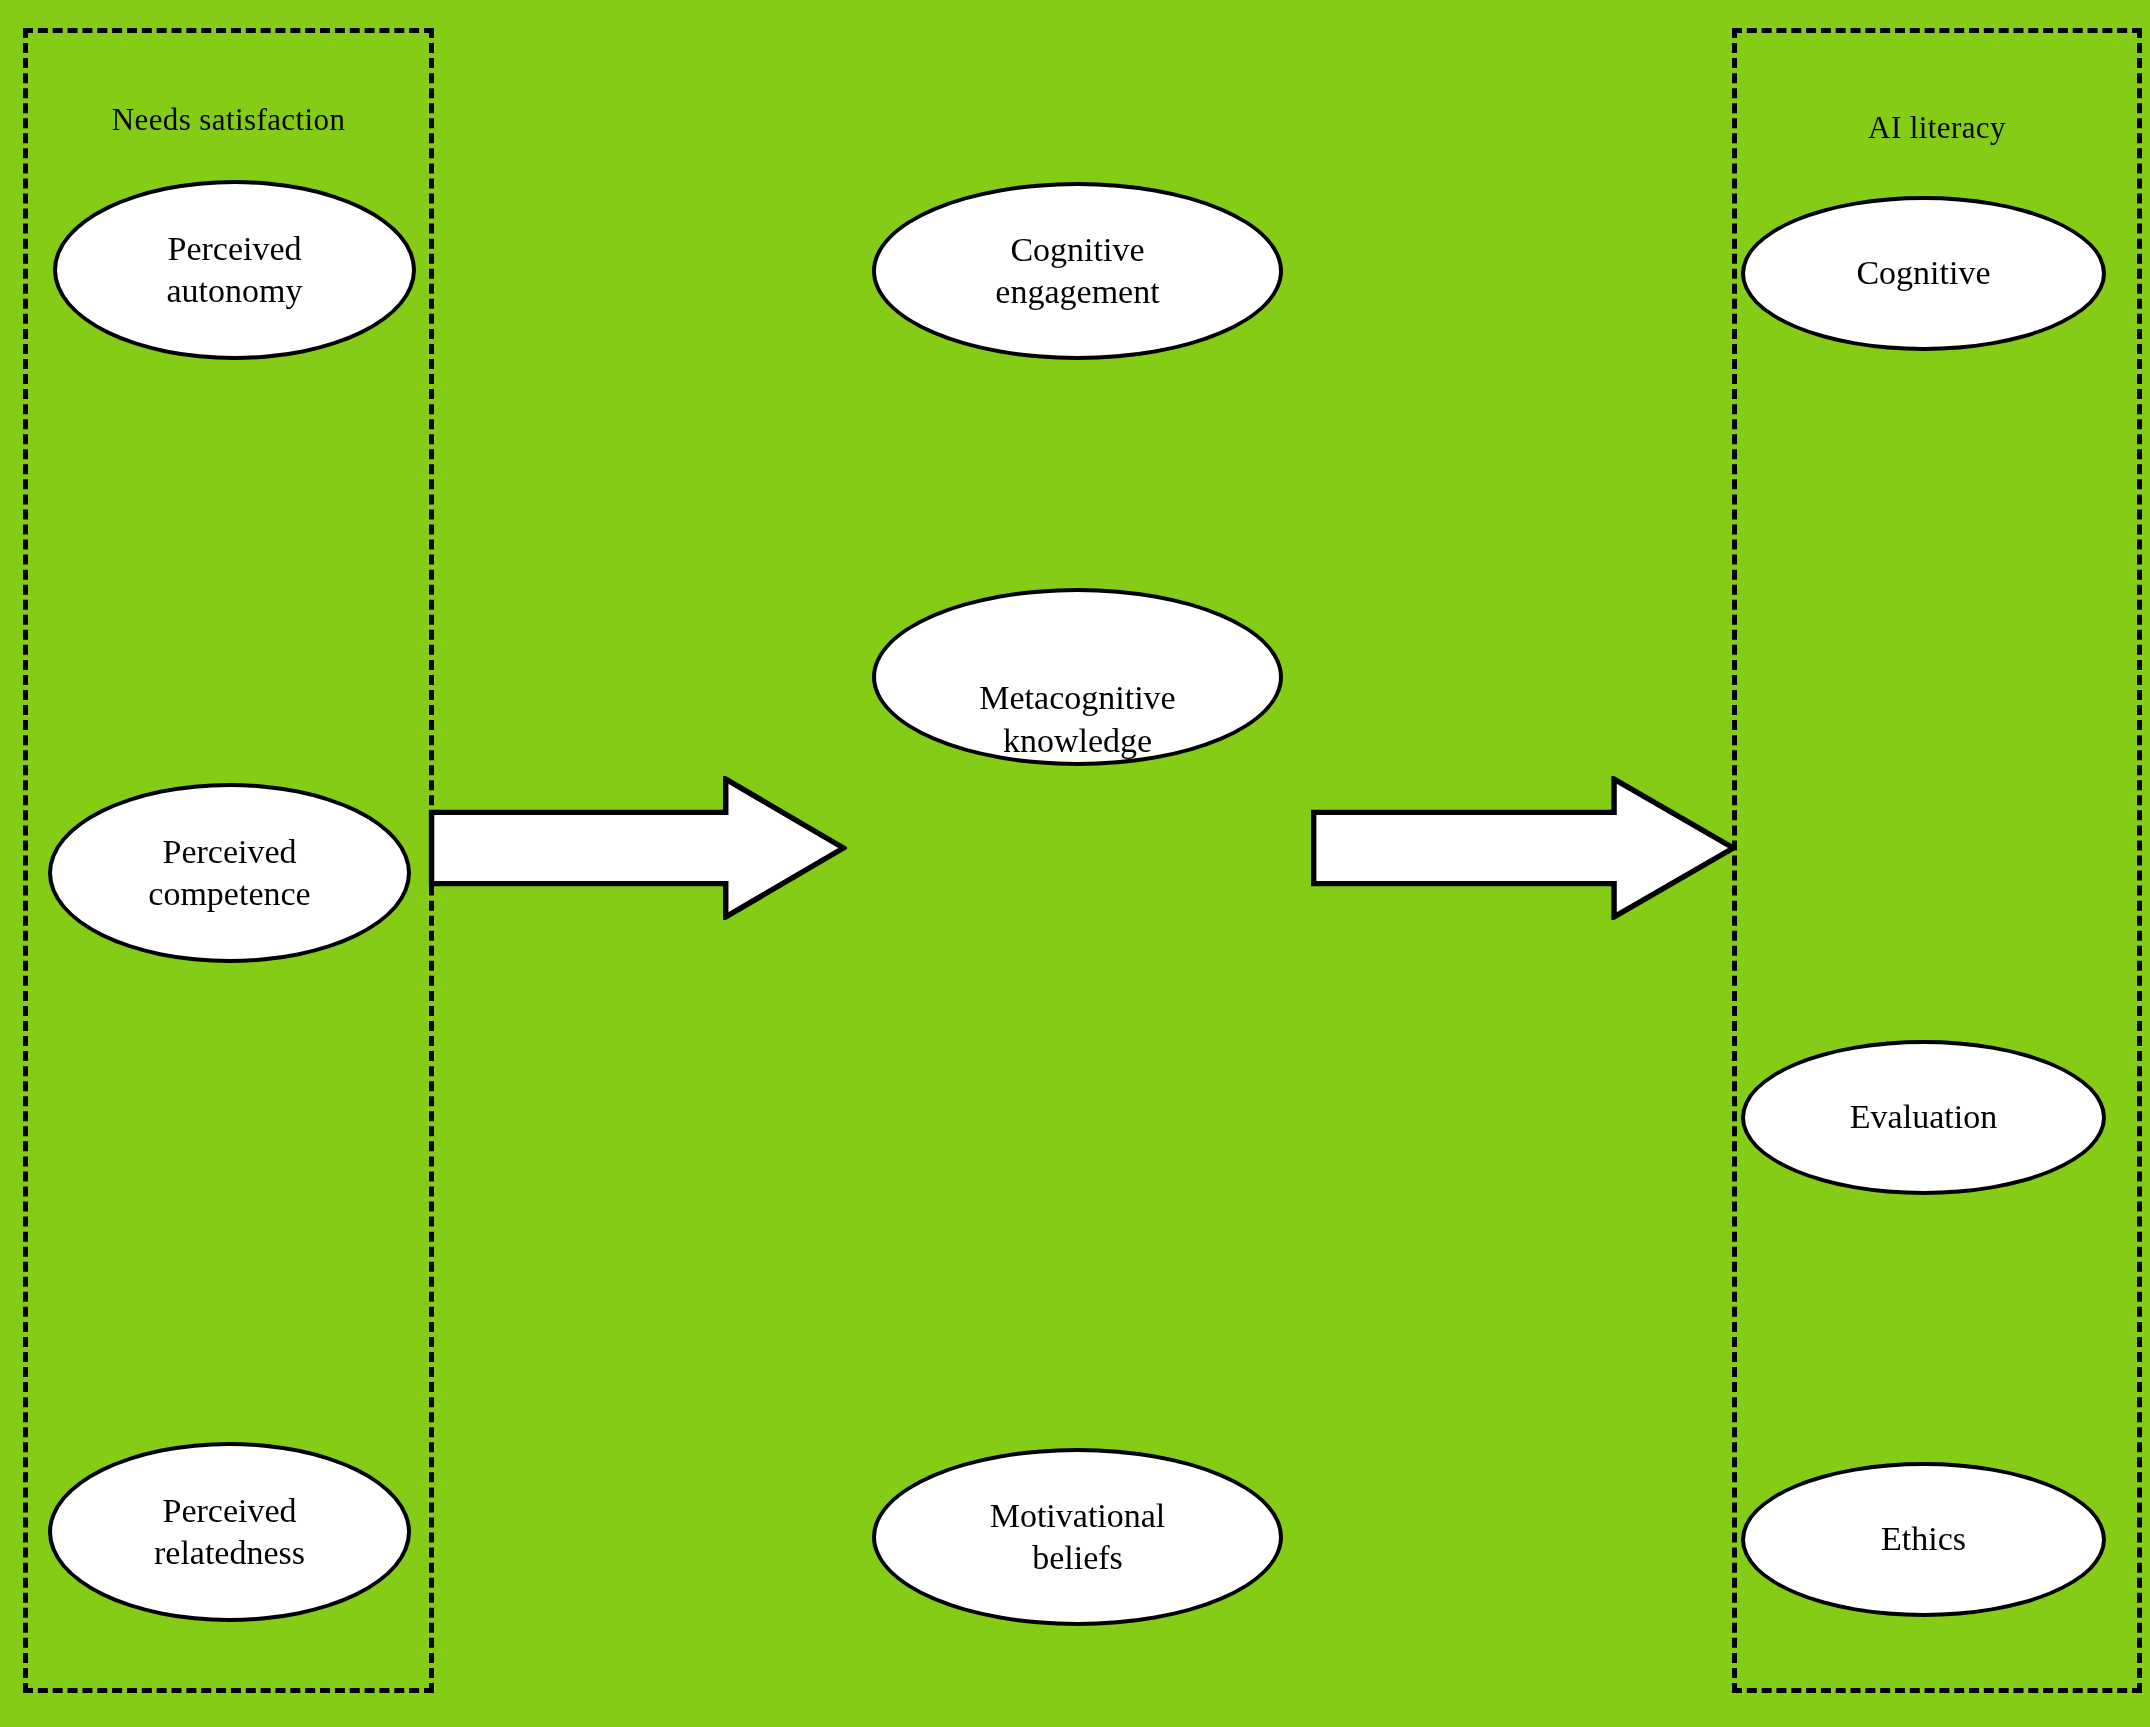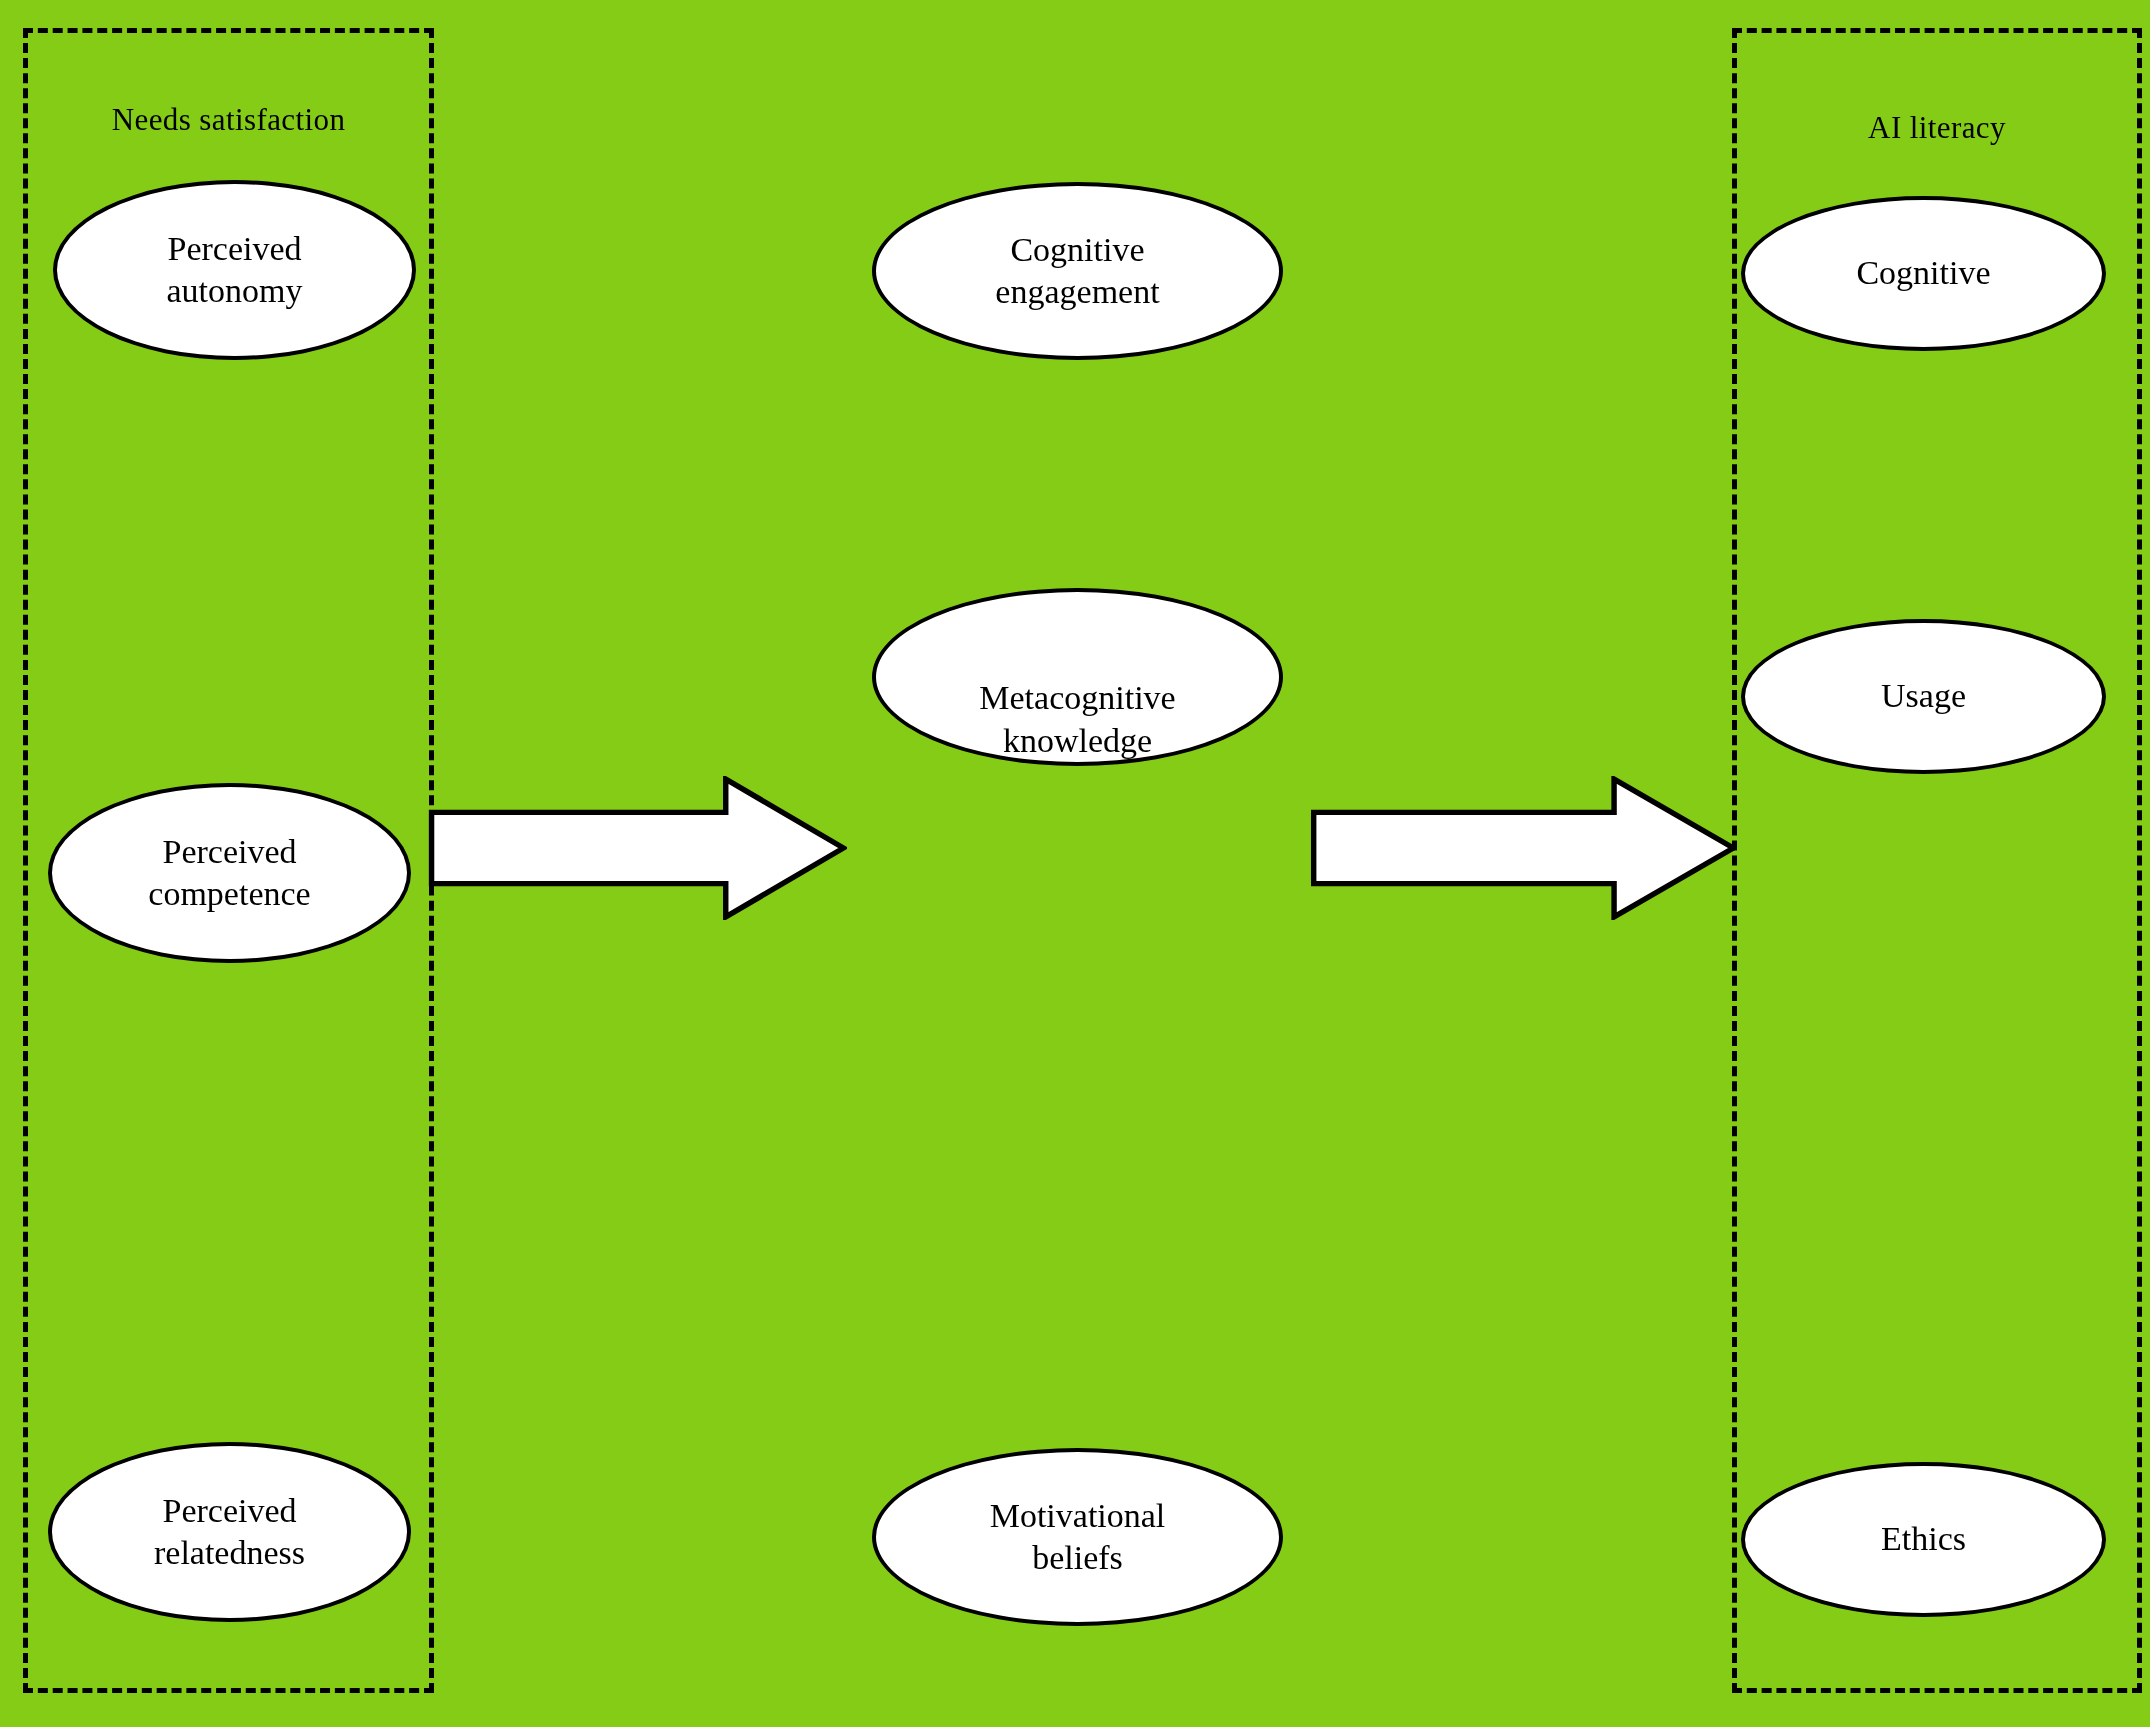--- a/index.html
+++ b/index.html
@@ -113,23 +113,23 @@
   </div>
 
   <div class="panel" style="left:1732px; top:28px; width:410px; height:1665px;">
     <div class="panel-title" style="top:78px;">AI literacy</div>
   </div>
 
   <div class="node" style="left:1741px; top:196px; width:365px; height:155px;">
     <span class="node-label">Cognitive</span>
   </div>
 
-  <div class="node" style="left:1741px; top:619px; width:365px; height:155px;">
-    <span class="node-label">Usage</span>
+
+  <div class="node" style="left:1741px; top:1040px; width:365px; height:155px;">
+    <span class="node-label">Evaluation</span>
   </div>
-
 
   <div class="node" style="left:1741px; top:1462px; width:365px; height:155px;">
     <span class="node-label">Ethics</span>
   </div>
 
 </div>
 
 
 </body></html>

